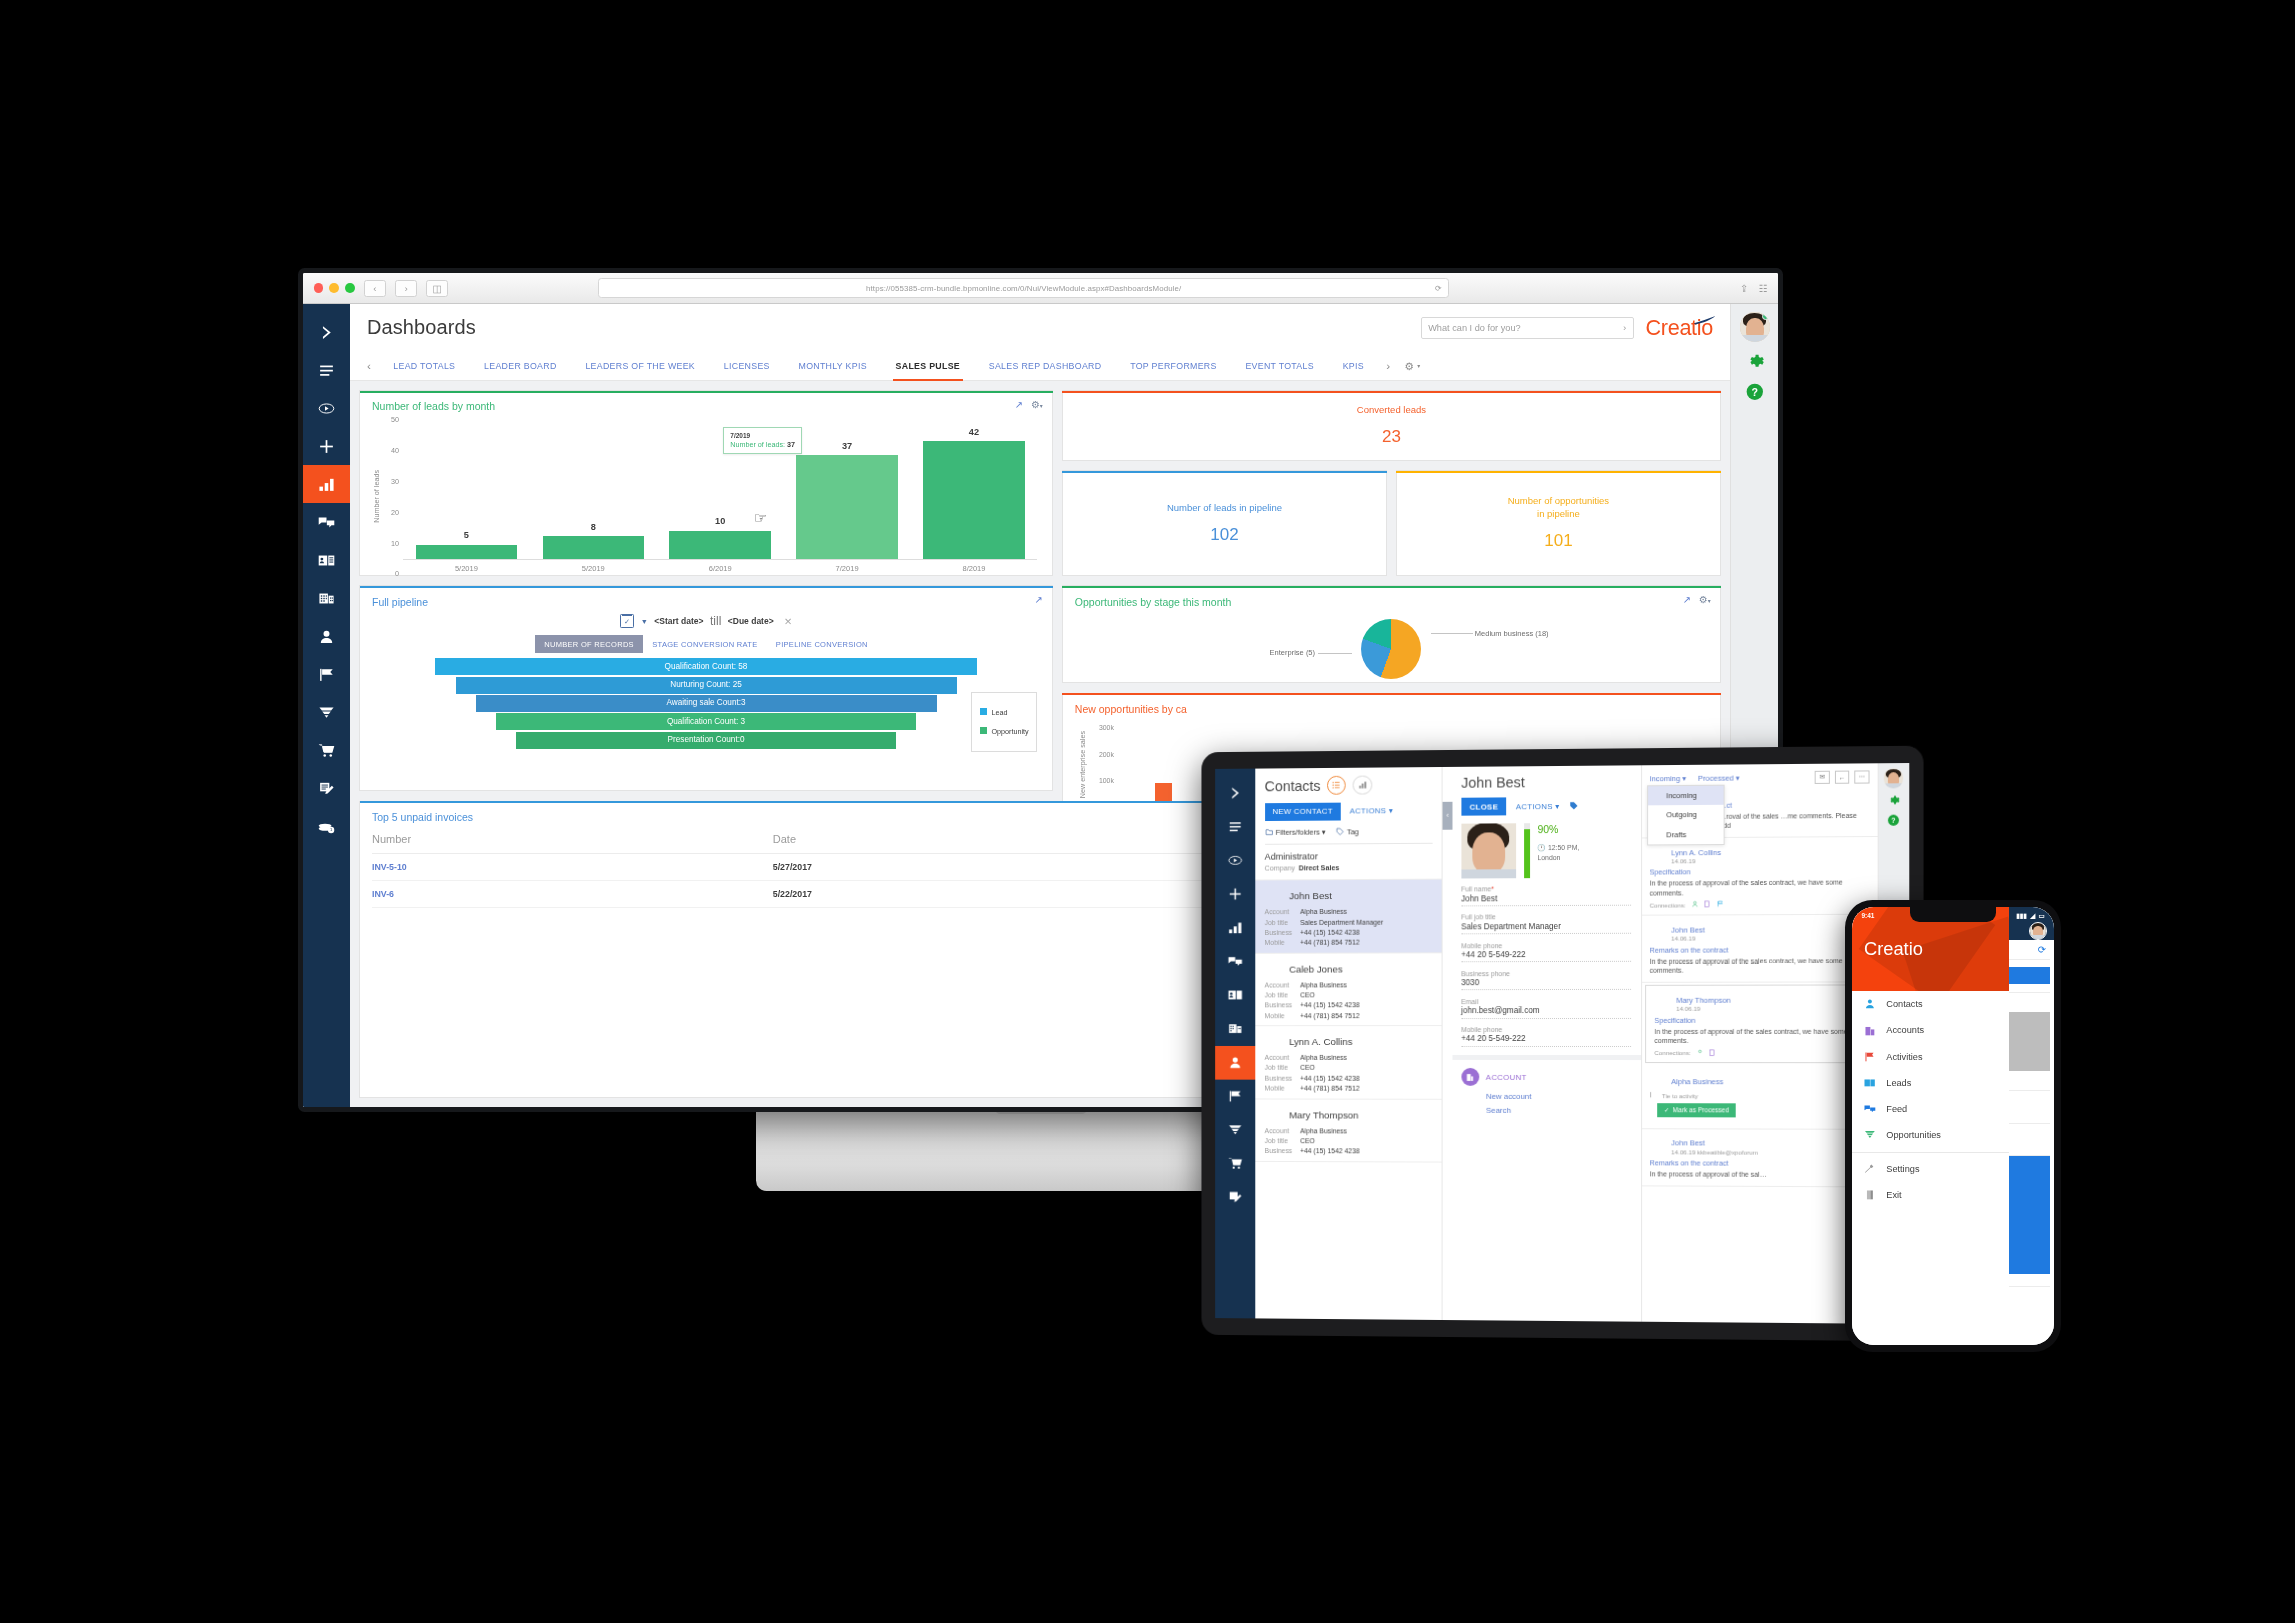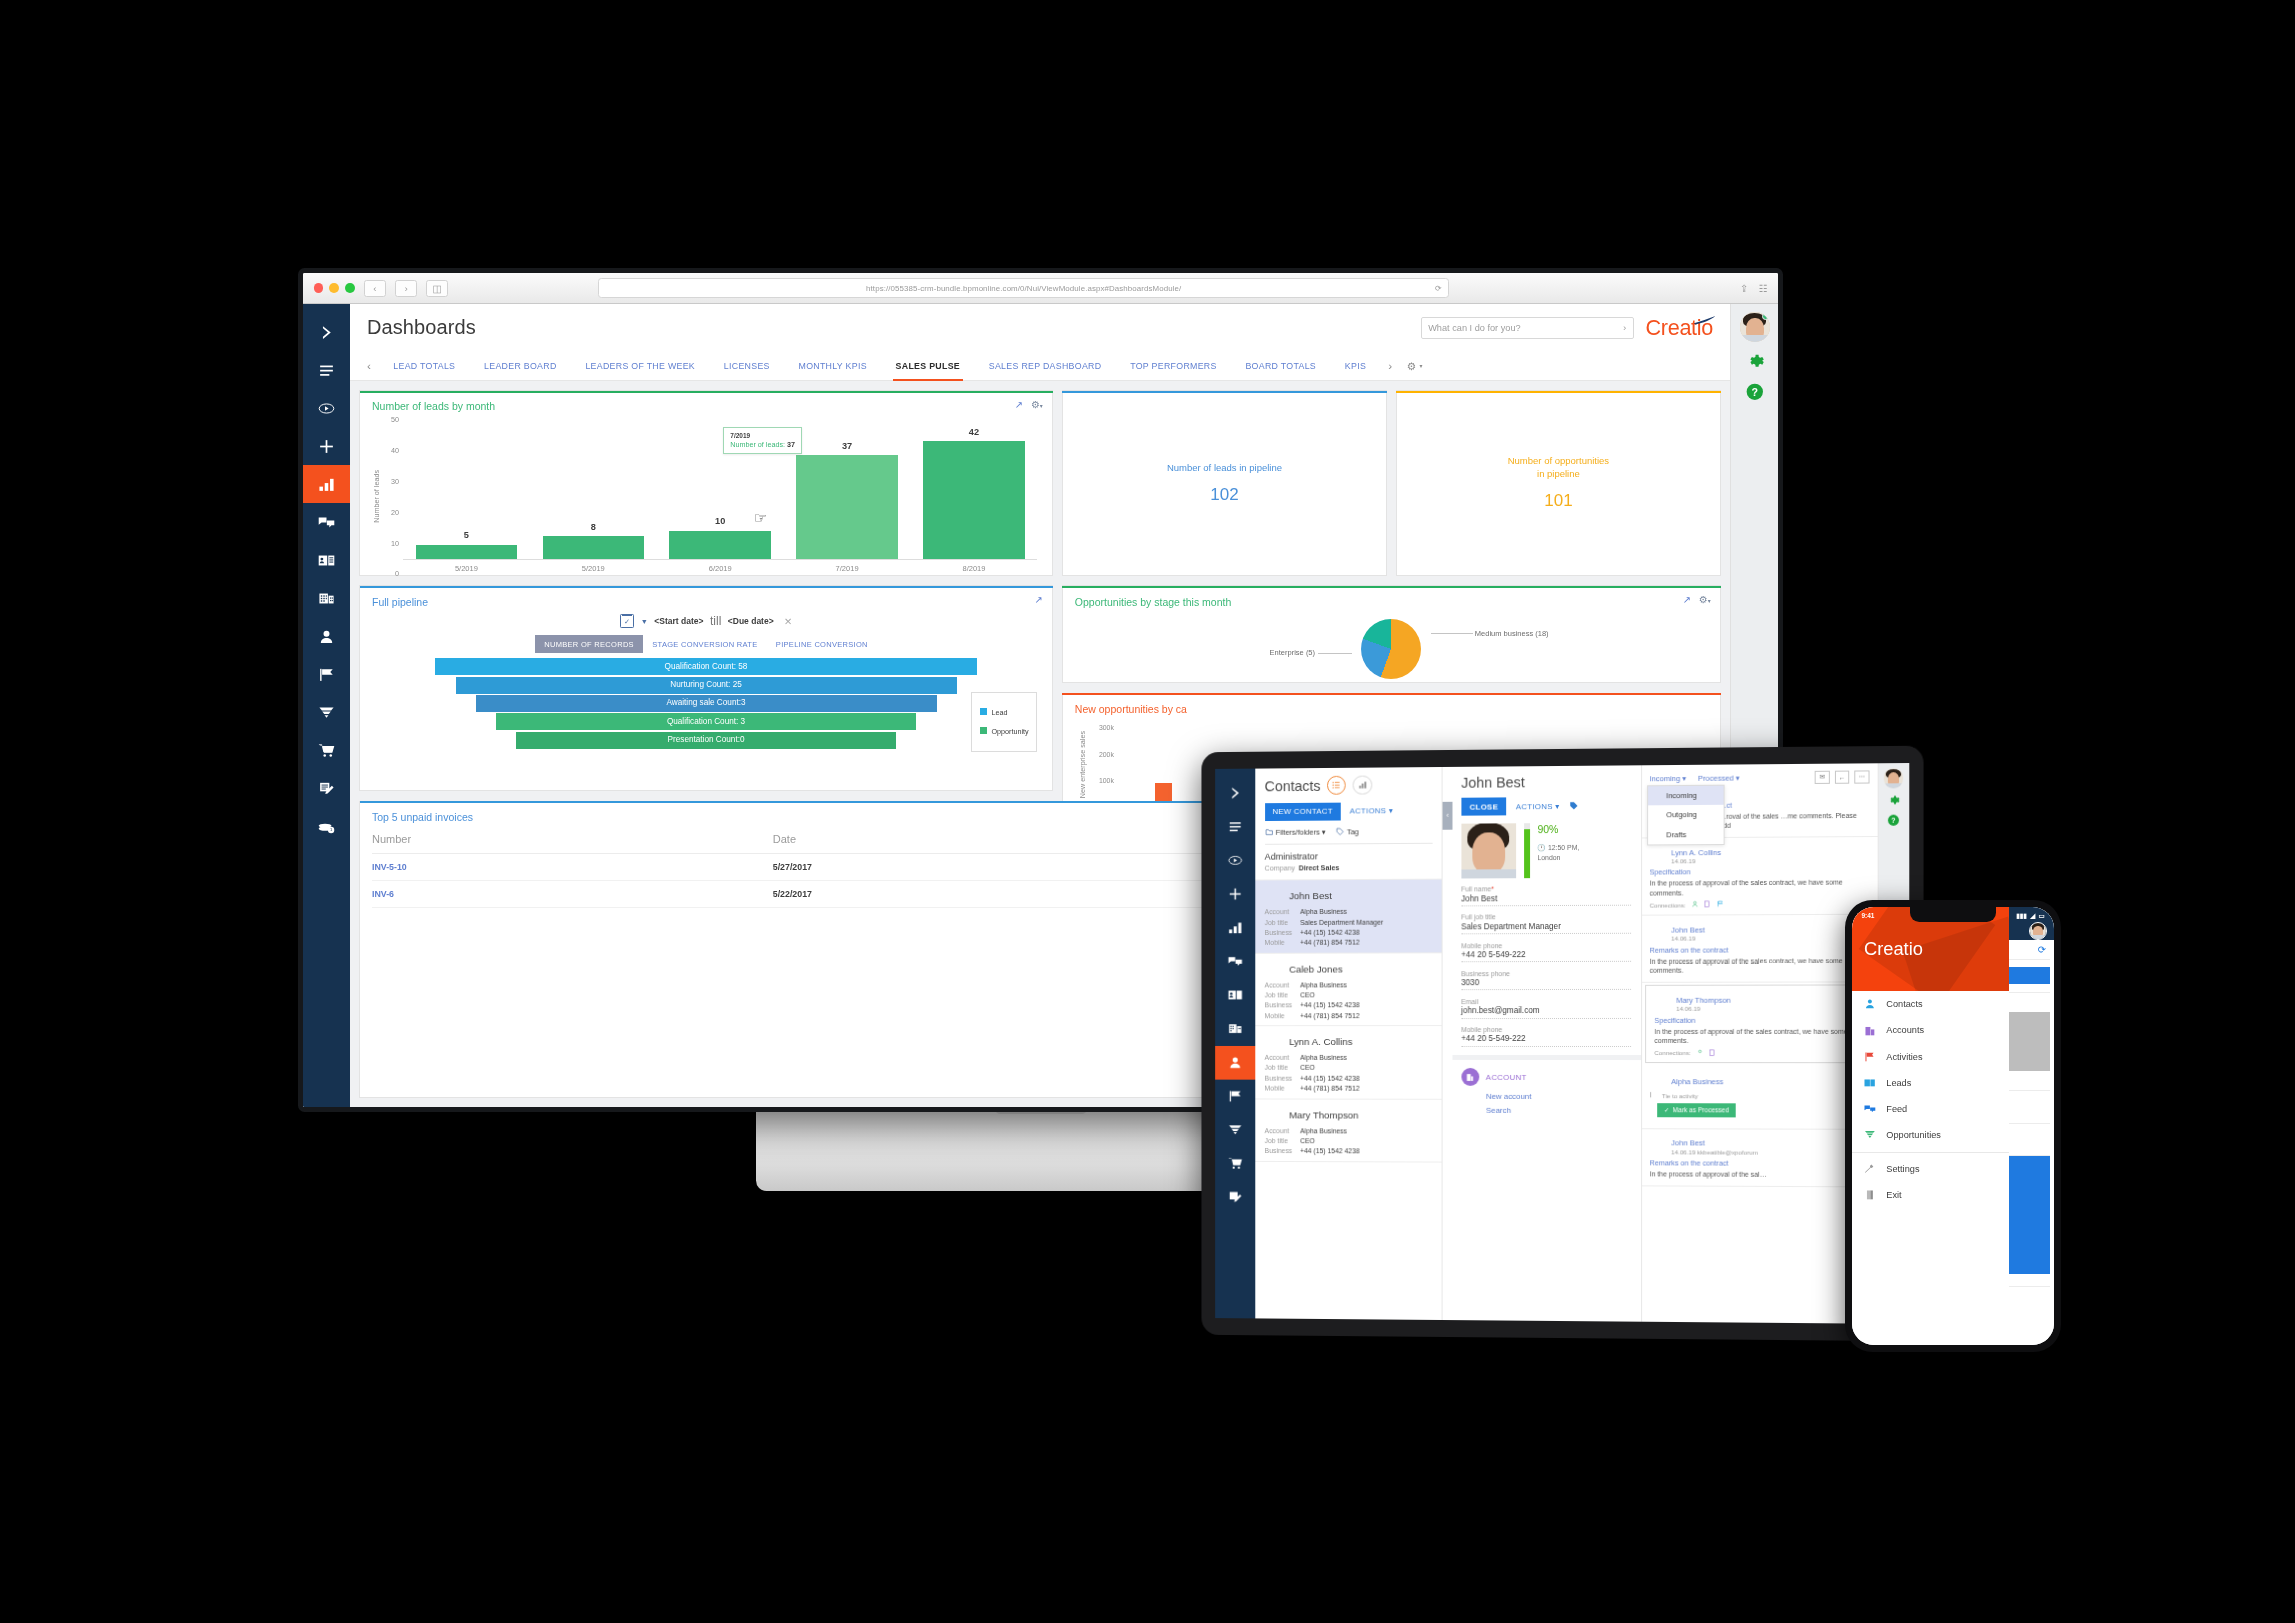--- a/index.html
+++ b/index.html
@@ -540,21 +540,21 @@
         <div class="tabstrip">
           <span class="tab-arrow">‹</span>
           <div class="tab">LEAD TOTALS</div>
           <div class="tab">LEADER BOARD</div>
           <div class="tab">LEADERS OF THE WEEK</div>
           <div class="tab">LICENSES</div>
           <div class="tab">MONTHLY KPIS</div>
           <div class="tab active">SALES PULSE</div>
           <div class="tab">SALES REP DASHBOARD</div>
           <div class="tab">TOP PERFORMERS</div>
-          <div class="tab">BOARD TOTALS</div>
+          <div class="tab">EVENT TOTALS</div>
           <div class="tab">KPIS</div>
           <span class="tab-arrow">›</span>
           <span class="tab-gear">⚙<span style="font-size:5.9px">▾</span></span>
         </div>
 
         <div class="dashboard">
 
           <div class="row" style="height:186px">
             <div class="widget green" style="flex:1.05">
               <div class="widget-title">Number of leads by month</div>
@@ -612,20 +612,24 @@
                     <div>5/2019</div>
                     <div>6/2019</div>
                     <div>7/2019</div>
                     <div>8/2019</div>
                   </div>
                 </div>
               </div>
             </div>
 
             <div style="flex:1;display:flex;flex-direction:column;gap:9.2px">
+              <div class="widget orange kpi orange" style="height:71px">
+                <div class="lbl">Converted leads</div>
+                <div class="val">23</div>
+              </div>
               <div class="row" style="flex:1">
                 <div class="widget blue kpi blue" style="flex:1">
                   <div class="lbl">Number of leads in pipeline</div>
                   <div class="val">102</div>
                 </div>
                 <div class="widget amber kpi amber" style="flex:1">
                   <div class="lbl">
                     <span>Number of opportunities</span><br>
                     <span>in pipeline</span>
                   </div>

